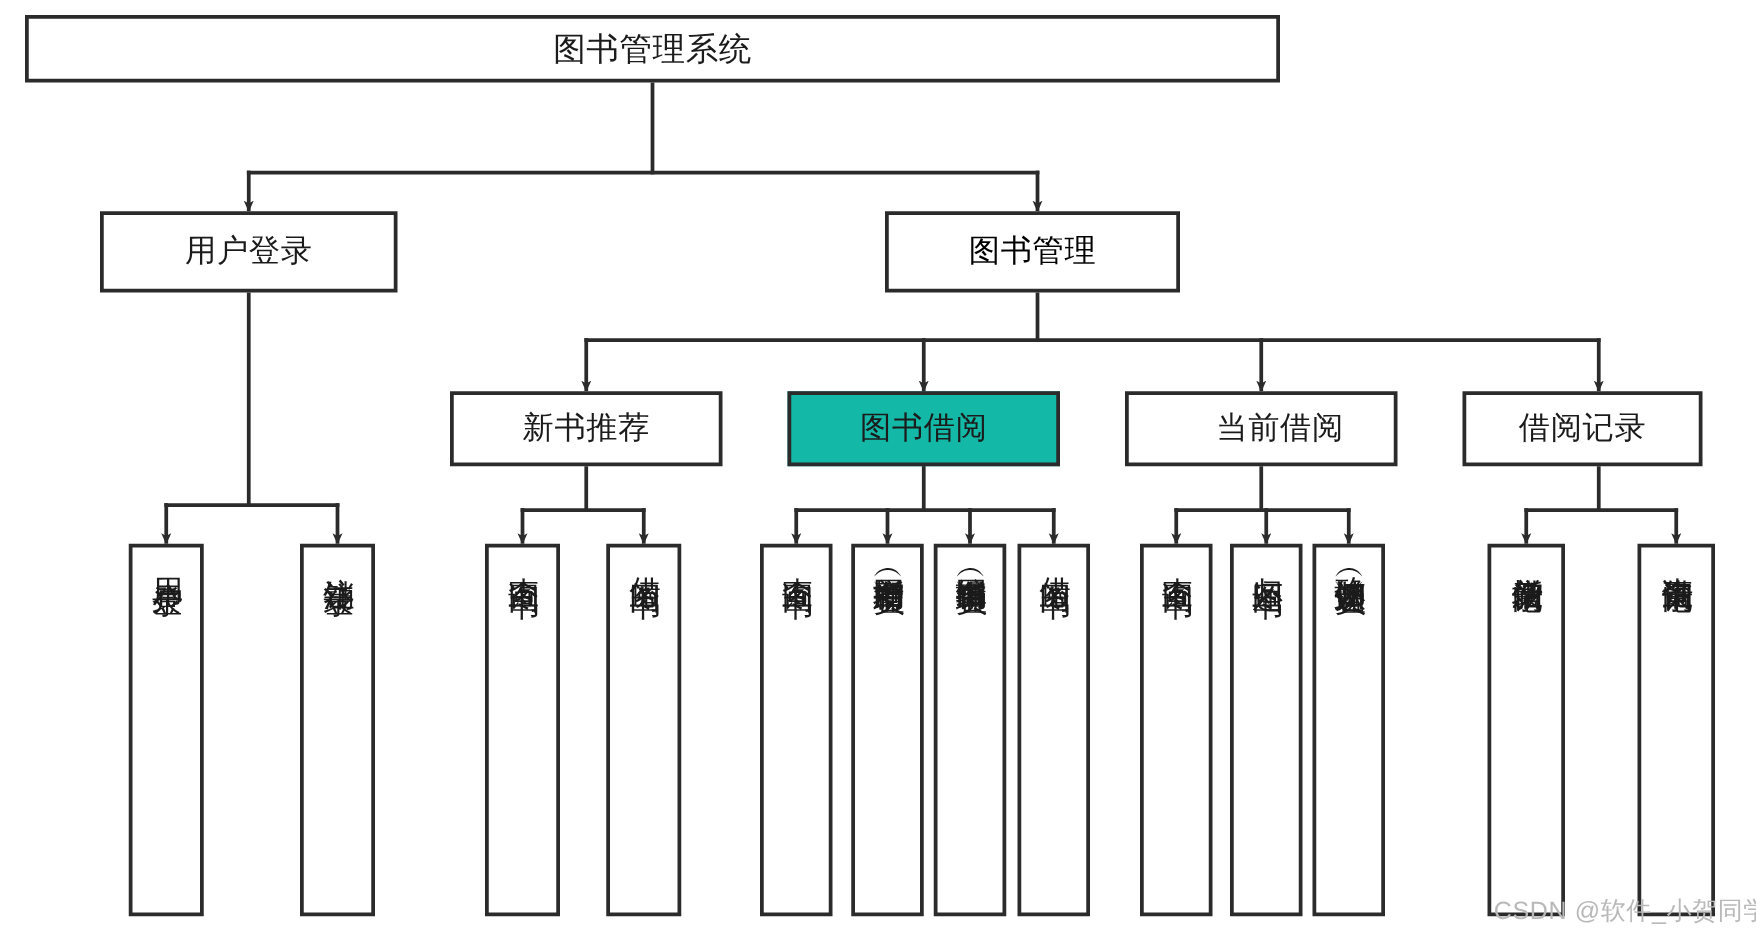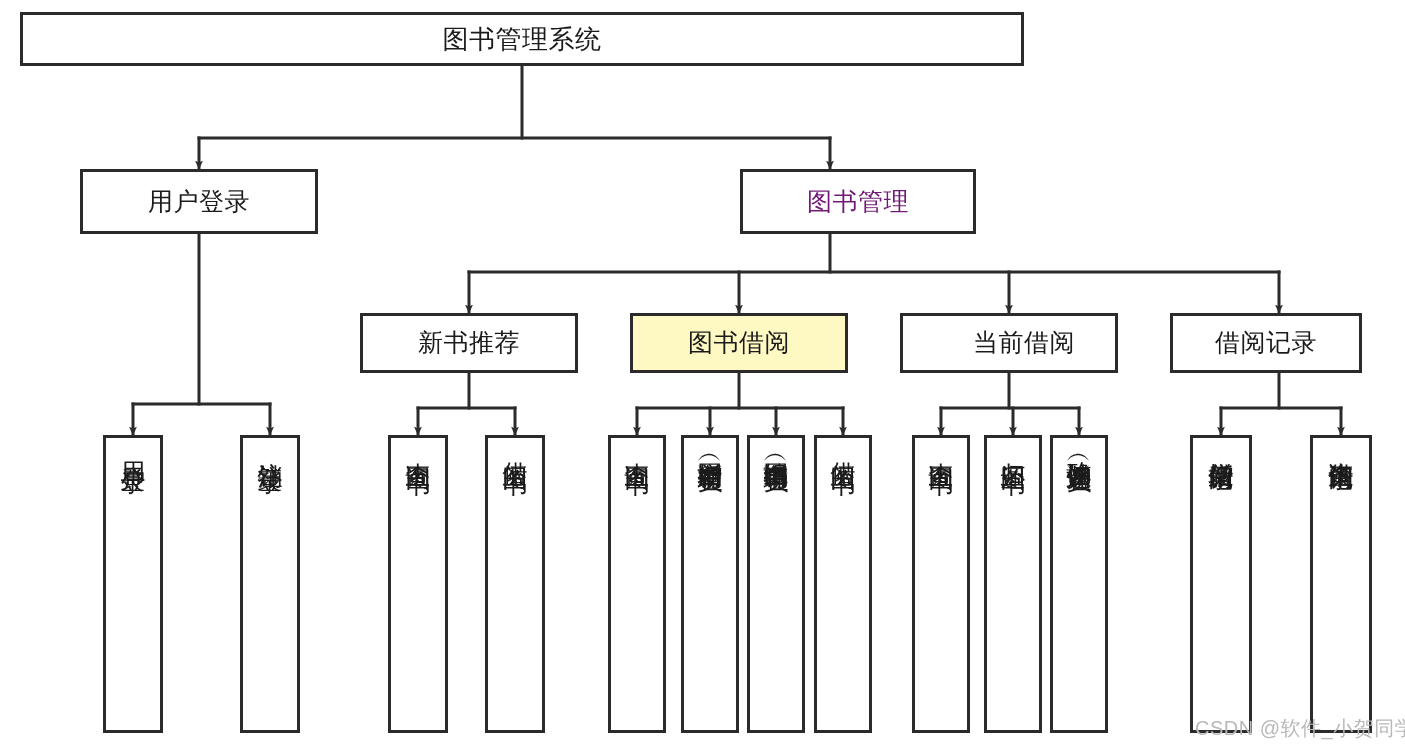--- a/index.html
+++ b/index.html
@@ -119,27 +119,27 @@
       <line x1="1221" y1="408" x2="1221" y2="434" stroke="#2b2b2b" stroke-width="3" stroke-linecap="square" marker-end="url(#arrow)"></line>
       <line x1="1341" y1="408" x2="1341" y2="434" stroke="#2b2b2b" stroke-width="3" stroke-linecap="square" marker-end="url(#arrow)"></line>
     </svg>
   <div id="nodes">
       <div class="node h root" id="node-root" style="left: 20px; top: 12px; width: 1004px; height: 54px; border-color: rgb(43, 43, 43); background: rgb(255, 255, 255); color: rgb(27, 27, 27);">
         <span class="label">图书管理系统</span>
       </div>
       <div class="node h" id="node-login" style="left: 80px; top: 169px; width: 238px; height: 65px; border-color: rgb(43, 43, 43); background: rgb(255, 255, 255); color: rgb(27, 27, 27);">
         <span class="label">用户登录</span>
       </div>
-      <div class="node h" id="node-bookmgmt" style="left: 740px; top: 169px; width: 236px; height: 65px; border-color: rgb(43, 43, 43); background: rgb(255, 255, 255); color: #701a75;">
+      <div class="node h" id="node-bookmgmt" style="left: 708px; top: 169px; width: 236px; height: 65px; border-color: rgb(43, 43, 43); background: rgb(255, 255, 255); color: #000000;">
         <span class="label">图书管理</span>
       </div>
       <div class="node h" id="node-newbook" style="left: 360px; top: 313px; width: 218px; height: 60px; border-color: rgb(43, 43, 43); background: rgb(255, 255, 255); color: rgb(27, 27, 27); justify-content: center;">
         <span class="label">新书推荐</span>
       </div>
-      <div class="node h" id="node-borrow" style="left: 630px; top: 313px; width: 218px; height: 60px; border-color: rgb(43, 43, 43); background: #fef9c3; color: rgb(27, 27, 27);">
+      <div class="node h" id="node-borrow" style="left: 630px; top: 313px; width: 218px; height: 60px; border-color: rgb(43, 43, 43); background: #14b8a6; color: rgb(27, 27, 27);">
         <span class="label">图书借阅</span>
       </div>
       <div class="node h" id="node-current" style="left: 900px; top: 313px; width: 218px; height: 60px; border-color: rgb(43, 43, 43); background: rgb(255, 255, 255); color: rgb(27, 27, 27); padding-left: 30px;">
         <span class="label">当前借阅</span>
       </div>
       <div class="node h" id="node-records" style="left: 1170px; top: 313px; width: 192px; height: 60px; border-color: rgb(43, 43, 43); background: rgb(255, 255, 255); color: rgb(27, 27, 27);">
         <span class="label">借阅记录</span>
       </div>
       <div class="node v" id="node-leaf_user_login" style="left: 103px; top: 435px; width: 60px; height: 298px; border-color: rgb(43, 43, 43); background: rgb(255, 255, 255); color: rgb(27, 27, 27);">
         <span class="label">用户登录</span>

